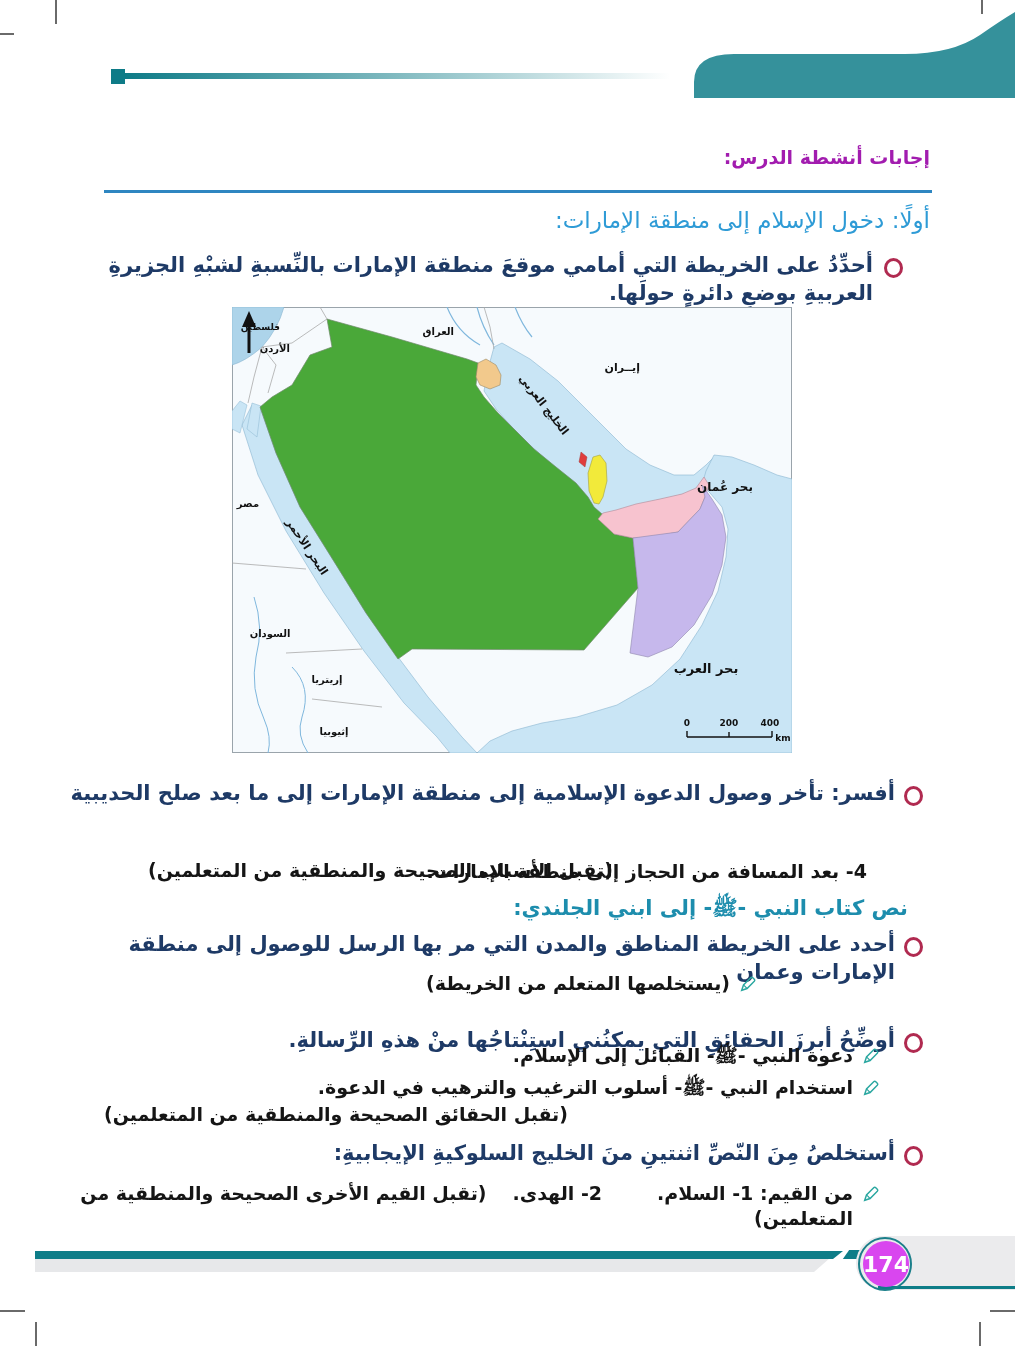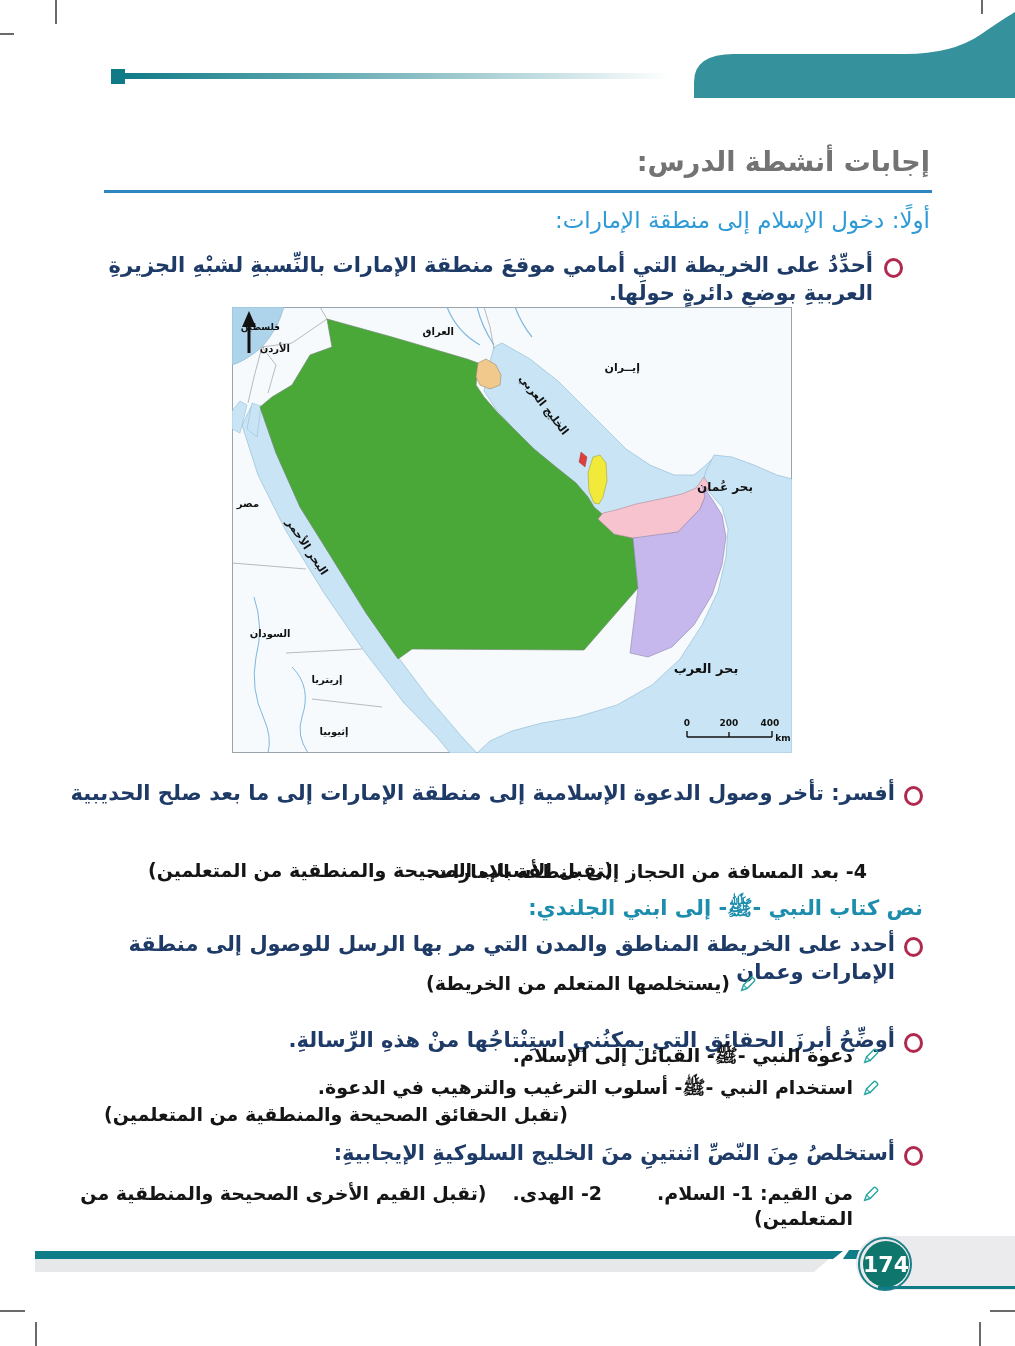--- a/index.html
+++ b/index.html
@@ -8,21 +8,21 @@
     font-family:"DejaVu Sans","Liberation Sans",sans-serif;direction:rtl;
   }
   
   .crop{position:absolute;background:#6a6a6a;}
   
   .swoosh{position:absolute;top:0;left:0;width:1015px;height:125px;}
   .hline-cap{position:absolute;left:111px;top:69px;width:14px;height:15px;background:#0e7b87;}
   .hline{position:absolute;left:124px;top:73px;width:575px;height:6px;
     background:linear-gradient(90deg,#0e7b87 0%,rgba(14,123,135,.55) 45%,rgba(14,123,135,0) 95%);}
   
-  .title{position:absolute;top:146px;right:85px;font-size:27px;font-weight:bold;color:#737373;}
+  .title{position:absolute;top:146px;right:85px;font-size:19px;font-weight:bold;color:#a21caf;}
   .underline{position:absolute;top:190px;left:104px;right:83px;height:3px;background:#2e86c1;}
   .subtitle{position:absolute;top:207px;right:85px;font-size:23px;font-weight:normal;color:#2e9bd6;}
   
   .row{position:absolute;display:flex;align-items:flex-start;gap:9px;}
   .q-text{font-size:21px;font-weight:bold;color:#1e3a66;line-height:1.35;}
   .sec-text{font-size:21px;font-weight:bold;color:#1d8dad;}
   .a-text{font-size:19px;font-weight:bold;color:#151515;line-height:1.3;}
   .note-text{font-size:19px;font-weight:bold;color:#151515;}
   .ring{flex:0 0 auto;width:13px;height:14px;border:3px solid #b02a50;border-radius:50%;margin-top:7px;background:#fff;}
   .pencil{flex:0 0 auto;margin-top:4px;}
@@ -36,21 +36,21 @@
   .fbar-gray{position:absolute;left:35px;top:1258px;width:795px;height:14px;background:#e7e8ea;
     clip-path:polygon(0 0,100% 0,calc(100% - 16px) 100%,0 100%);}
   .fbar-teal{position:absolute;left:35px;top:1251px;width:808px;height:8px;background:#0e7d88;
     clip-path:polygon(0 0,100% 0,calc(100% - 10px) 100%,0 100%);}
   .fbar-tip{position:absolute;left:846px;top:1250px;width:20px;height:9px;background:#0e7d88;transform:skewX(-35deg);}
   .badge-bg{position:absolute;left:856px;top:1236px;width:160px;height:54px;background:#ebebed;
     border-radius:27px 0 0 27px;}
   .badge-underline{position:absolute;left:878px;top:1286px;width:137px;height:3px;background:#0e7d88;}
   .badge-ring{position:absolute;left:858px;top:1237px;width:50px;height:50px;border:2px solid #1b7f8a;border-radius:50%;}
   .badge-circle{position:absolute;left:863px;top:1241px;width:46px;height:46px;border-radius:50%;
-    background:#0f766e;color:#fff;display:flex;align-items:center;justify-content:center;
+    background:#d946ef;color:#fff;display:flex;align-items:center;justify-content:center;
     font-size:22px;font-weight:bold;}
 </style>
 </head>
 <body>
 
 <div class="page">
 
   <div class="crop" style="left:55px;top:0;width:2px;height:24px;"></div>
   <div class="crop" style="left:0;top:33px;width:14px;height:2px;"></div>
   <div class="crop" style="left:981px;top:0;width:2px;height:14px;"></div>
@@ -141,21 +141,21 @@
   </div>
 
 
   <div class="row" style="top:859px;right:148px;">
     <span class="a-text">4- بعد المسافة من الحجاز إلى منطقة الإمارات.</span>
   </div>
   <div class="row" style="top:859px;left:148px;right:auto;">
     <span class="note-text">(تقبل الأسباب الصحيحة والمنطقية من المتعلمين)</span>
   </div>
 
-  <div class="row" style="top:895px;right:92px;">
+  <div class="row" style="top:895px;right:107px;">
     <span class="sec-text">نص كتاب النبي -ﷺ- إلى ابني الجلندي:</span>
   </div>
 
   <div class="row" style="top:930px;right:92px;left:60px;">
     <span class="ring"></span>
     <span class="q-text">أحدد على الخريطة المناطق والمدن التي مر بها الرسل للوصول إلى منطقة الإمارات وعمان</span>
   </div>
 
   <div class="row" style="top:971px;right:258px;">
     <svg class="pencil" width="18" height="18" viewBox="0 0 20 20">

